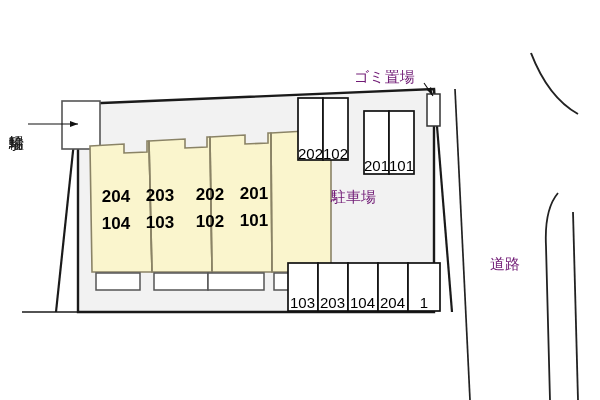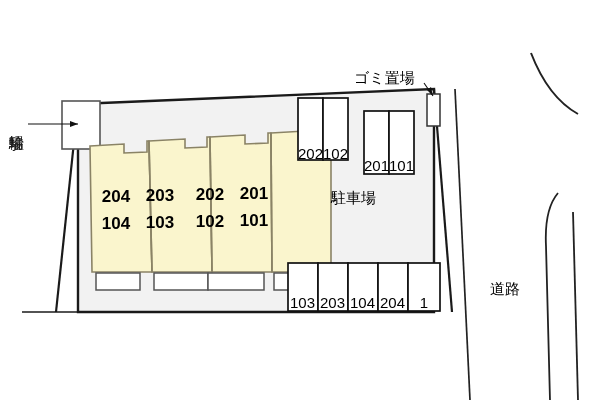--- a/index.html
+++ b/index.html
@@ -38,21 +38,22 @@
     color: #000000;
   }
   .stall-num {
     font-size: 15px;
     font-weight: 400;
     color: #000000;
   }
   .jp {
     font-size: 15px;
     font-weight: 400;
-    color: #000000;
+    color: #701a75;
+    font-family: Liberation Serif, serif;
   }
   .jp-vert {
     font-size: 15px;
     font-weight: 400;
     color: #1a1a1a;
     text-align: center;
     line-height: 1.16;
   }
 </style>
 </head>
@@ -122,21 +123,21 @@
 </div>
 
 <div class="lbl jp-vert" style="left:8px; top:88px; width:18px;">
   <div style="writing-mode:vertical-rl; text-orientation:upright;">駐輪場</div>
 </div>
 
 <div class="lbl jp" style="left:354px; top:70px;">ゴミ置場</div>
 
 <div class="lbl jp" style="left:331px; top:190px;">駐車場</div>
 
-<div class="lbl jp" style="left:490px; top:257px;margin-top:24px;">道路</div>
+<div class="lbl jp" style="left:490px; top:257px;">道路</div>
 
 <div class="lbl unit-num" style="left:90px; top:188px; width:52px; text-align:center;">204</div>
 <div class="lbl unit-num" style="left:134px; top:187px; width:52px; text-align:center;">203</div>
 <div class="lbl unit-num" style="left:184px; top:186px; width:52px; text-align:center;">202</div>
 <div class="lbl unit-num" style="left:228px; top:185px; width:52px; text-align:center;">201</div>
 
 <div class="lbl unit-num" style="left:90px; top:215px; width:52px; text-align:center;">104</div>
 <div class="lbl unit-num" style="left:134px; top:214px; width:52px; text-align:center;">103</div>
 <div class="lbl unit-num" style="left:184px; top:213px; width:52px; text-align:center;">102</div>
 <div class="lbl unit-num" style="left:228px; top:212px; width:52px; text-align:center;">101</div>

